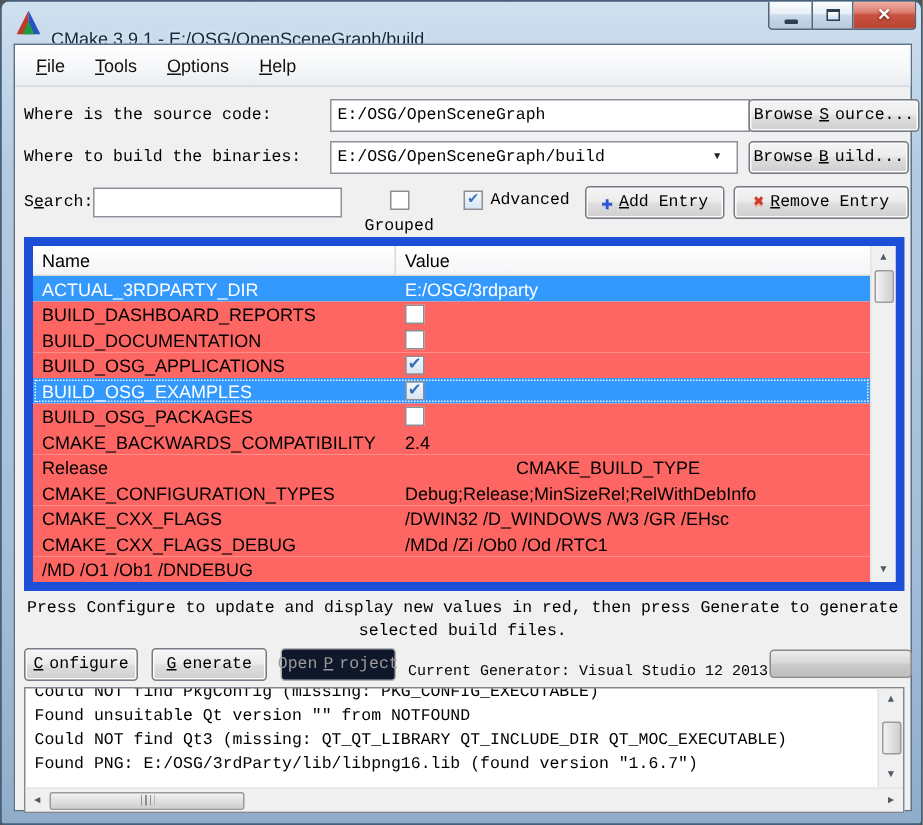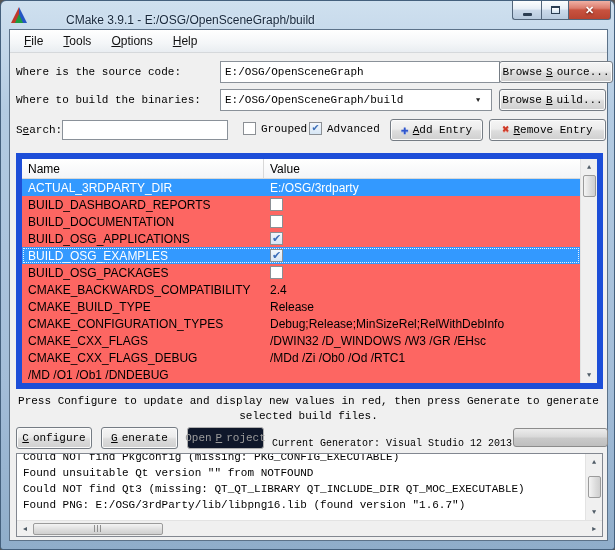--- a/index.html
+++ b/index.html
@@ -9,35 +9,35 @@
 
   .frame{
     position:relative;width:615px;height:550px;margin:0 auto;
     background:linear-gradient(180deg,#cfe0ef 0%,#b3cbe2 20%,#a3bdd8 70%,#8fadca 100%);
     border:1px solid #44607d;border-radius:6px 6px 3px 3px;overflow:hidden;
     font-family:"Liberation Sans", sans-serif;
   }
   
   .titlebar{position:absolute;top:0;left:0;right:0;height:28px;}
   .app-icon{position:absolute;left:10px;top:6px;width:16px;height:16px;}
-  .title-text{position:absolute;left:33px;top:12px;font-size:12px;color:#17273a;white-space:nowrap;text-shadow:0 0 3px #eaf3fb;margin-left:32px;}
+  .title-text{position:absolute;left:33px;top:18px;font-size:12px;color:#17273a;white-space:nowrap;text-shadow:0 0 3px #eaf3fb;}
   .winbtns{position:absolute;top:0;right:3px;display:flex;}
   .winbtn{height:19px;border:1px solid #52657a;border-top:none;display:flex;align-items:center;justify-content:center;
     background:linear-gradient(180deg,#fdfefe 0%,#e7eef6 45%,#ccdaea 50%,#b6c9dd 100%);}
   .winbtn.min{width:29px;border-radius:0 0 0 3px;border-right:none;}
   .winbtn.max{width:28px;}
   .winbtn.close{width:42px;border-radius:0 0 3px 0;border-left:none;
     background:linear-gradient(180deg,#f0b0a4 0%,#dc7d6e 40%,#c8523f 50%,#b84431 100%);}
   .glyph-min{width:9px;height:3px;background:#2c3e52;margin-top:8px;border-radius:1px;}
   .glyph-max{width:9px;height:8px;border:1px solid #2c3e52;border-top:2px solid #2c3e52;background:linear-gradient(#fff,#cfe0ef);}
   .glyph-close{color:#fff;font-size:11px;font-weight:bold;text-shadow:0 1px 2px #5e150c;line-height:1;}
 
   
   .client{position:absolute;left:8px;top:28px;width:599px;height:512px;border:1px solid #5c7289;background:#f0f0f0;}
-  .menubar{height:23px;background:linear-gradient(180deg,#ffffff 0%,#f4f6f8 60%,#e9edf1 100%);border-bottom:1px solid #d5d8db;display:flex;align-items:center;padding-left:6px;}
+  .menubar{height:28px;background:linear-gradient(180deg,#ffffff 0%,#f4f6f8 60%,#e9edf1 100%);border-bottom:1px solid #d5d8db;display:flex;align-items:center;padding-left:6px;}
   .menu-item{font-size:12px;color:#111;padding:2px 8px;margin-right:4px;}
   .menu-item u{text-decoration:underline;}
 
   .content{position:relative;width:100%;height:487px;font-size:11px;}
 
   .lbl{position:absolute;color:#000;font-size:11px;white-space:nowrap;}
   .tfield{position:absolute;border:1px solid #8a9199;background:#fff;font-size:11px;padding:0 4px;color:#000;font-family:"Liberation Mono",monospace;}
   .combo-arrow{position:absolute;right:8px;top:8px;font-size:7px;color:#222;pointer-events:none;}
   .btn{position:absolute;height:22px;border:1px solid #757c84;border-radius:3px;font-size:11px;color:#000;
     background:linear-gradient(180deg,#f5f5f5 0%,#ececec 45%,#dddddd 55%,#cfcfcf 100%);
@@ -135,21 +135,21 @@
       <div class="btn mono" style="left:489px;top:8px;width:114px;">Browse <u>S</u>ource...</div>
 
       <div class="lbl mono" style="left:6px;top:41px;">Where to build the binaries:</div>
       <input class="tfield" style="left: 210px; top: 36px; width: 272px; height: 22px;" value="E:/OSG/OpenSceneGraph/build">
       <span class="combo-arrow" style="left:680px;"></span>
       <div style="position:absolute;left:466px;top:43px;font-size:7px;color:#222;">▼</div>
       <div class="btn mono" style="left:489px;top:36px;width:107px;">Browse <u>B</u>uild...</div>
 
       <div class="lbl mono" style="left:6px;top:71px;">S<u>e</u>arch:</div>
       <input class="tfield" style="left: 52px; top: 67px; width: 166px; height: 20px;" value="">
-      <span class="cbx" style="left:233px;top:69px;">
+      <span class="cbx" style="left:233px;top:69px;flex-direction:column;">
         <span class="cb" id="cb-grouped"></span>
         <span class="mono">Grouped</span>
       </span>
       <span class="cbx" style="left:299px;top:69px;">
         <span class="cb checked" id="cb-advanced">✔</span>
         <span class="mono">Advanced</span>
       </span>
       <div class="btn mono" style="left:380px;top:66px;width:93px;">
         <span class="icon-plus">✚</span>
         <span><u>A</u>dd Entry</span>
@@ -198,22 +198,22 @@
                 <div class="tcell name">BUILD_OSG_PACKAGES</div>
                 <div class="tcell value">
                   <span class="cb"></span>
                 </div>
               </div>
               <div class="trow">
                 <div class="tcell name">CMAKE_BACKWARDS_COMPATIBILITY</div>
                 <div class="tcell value">2.4</div>
               </div>
               <div class="trow">
+                <div class="tcell value">Release</div>
                 <div class="tcell name">CMAKE_BUILD_TYPE</div>
-                <div class="tcell value">Release</div>
               </div>
               <div class="trow">
                 <div class="tcell name">CMAKE_CONFIGURATION_TYPES</div>
                 <div class="tcell value">Debug;Release;MinSizeRel;RelWithDebInfo</div>
               </div>
               <div class="trow">
                 <div class="tcell name">CMAKE_CXX_FLAGS</div>
                 <div class="tcell value">/DWIN32 /D_WINDOWS /W3 /GR /EHsc</div>
               </div>
               <div class="trow">

